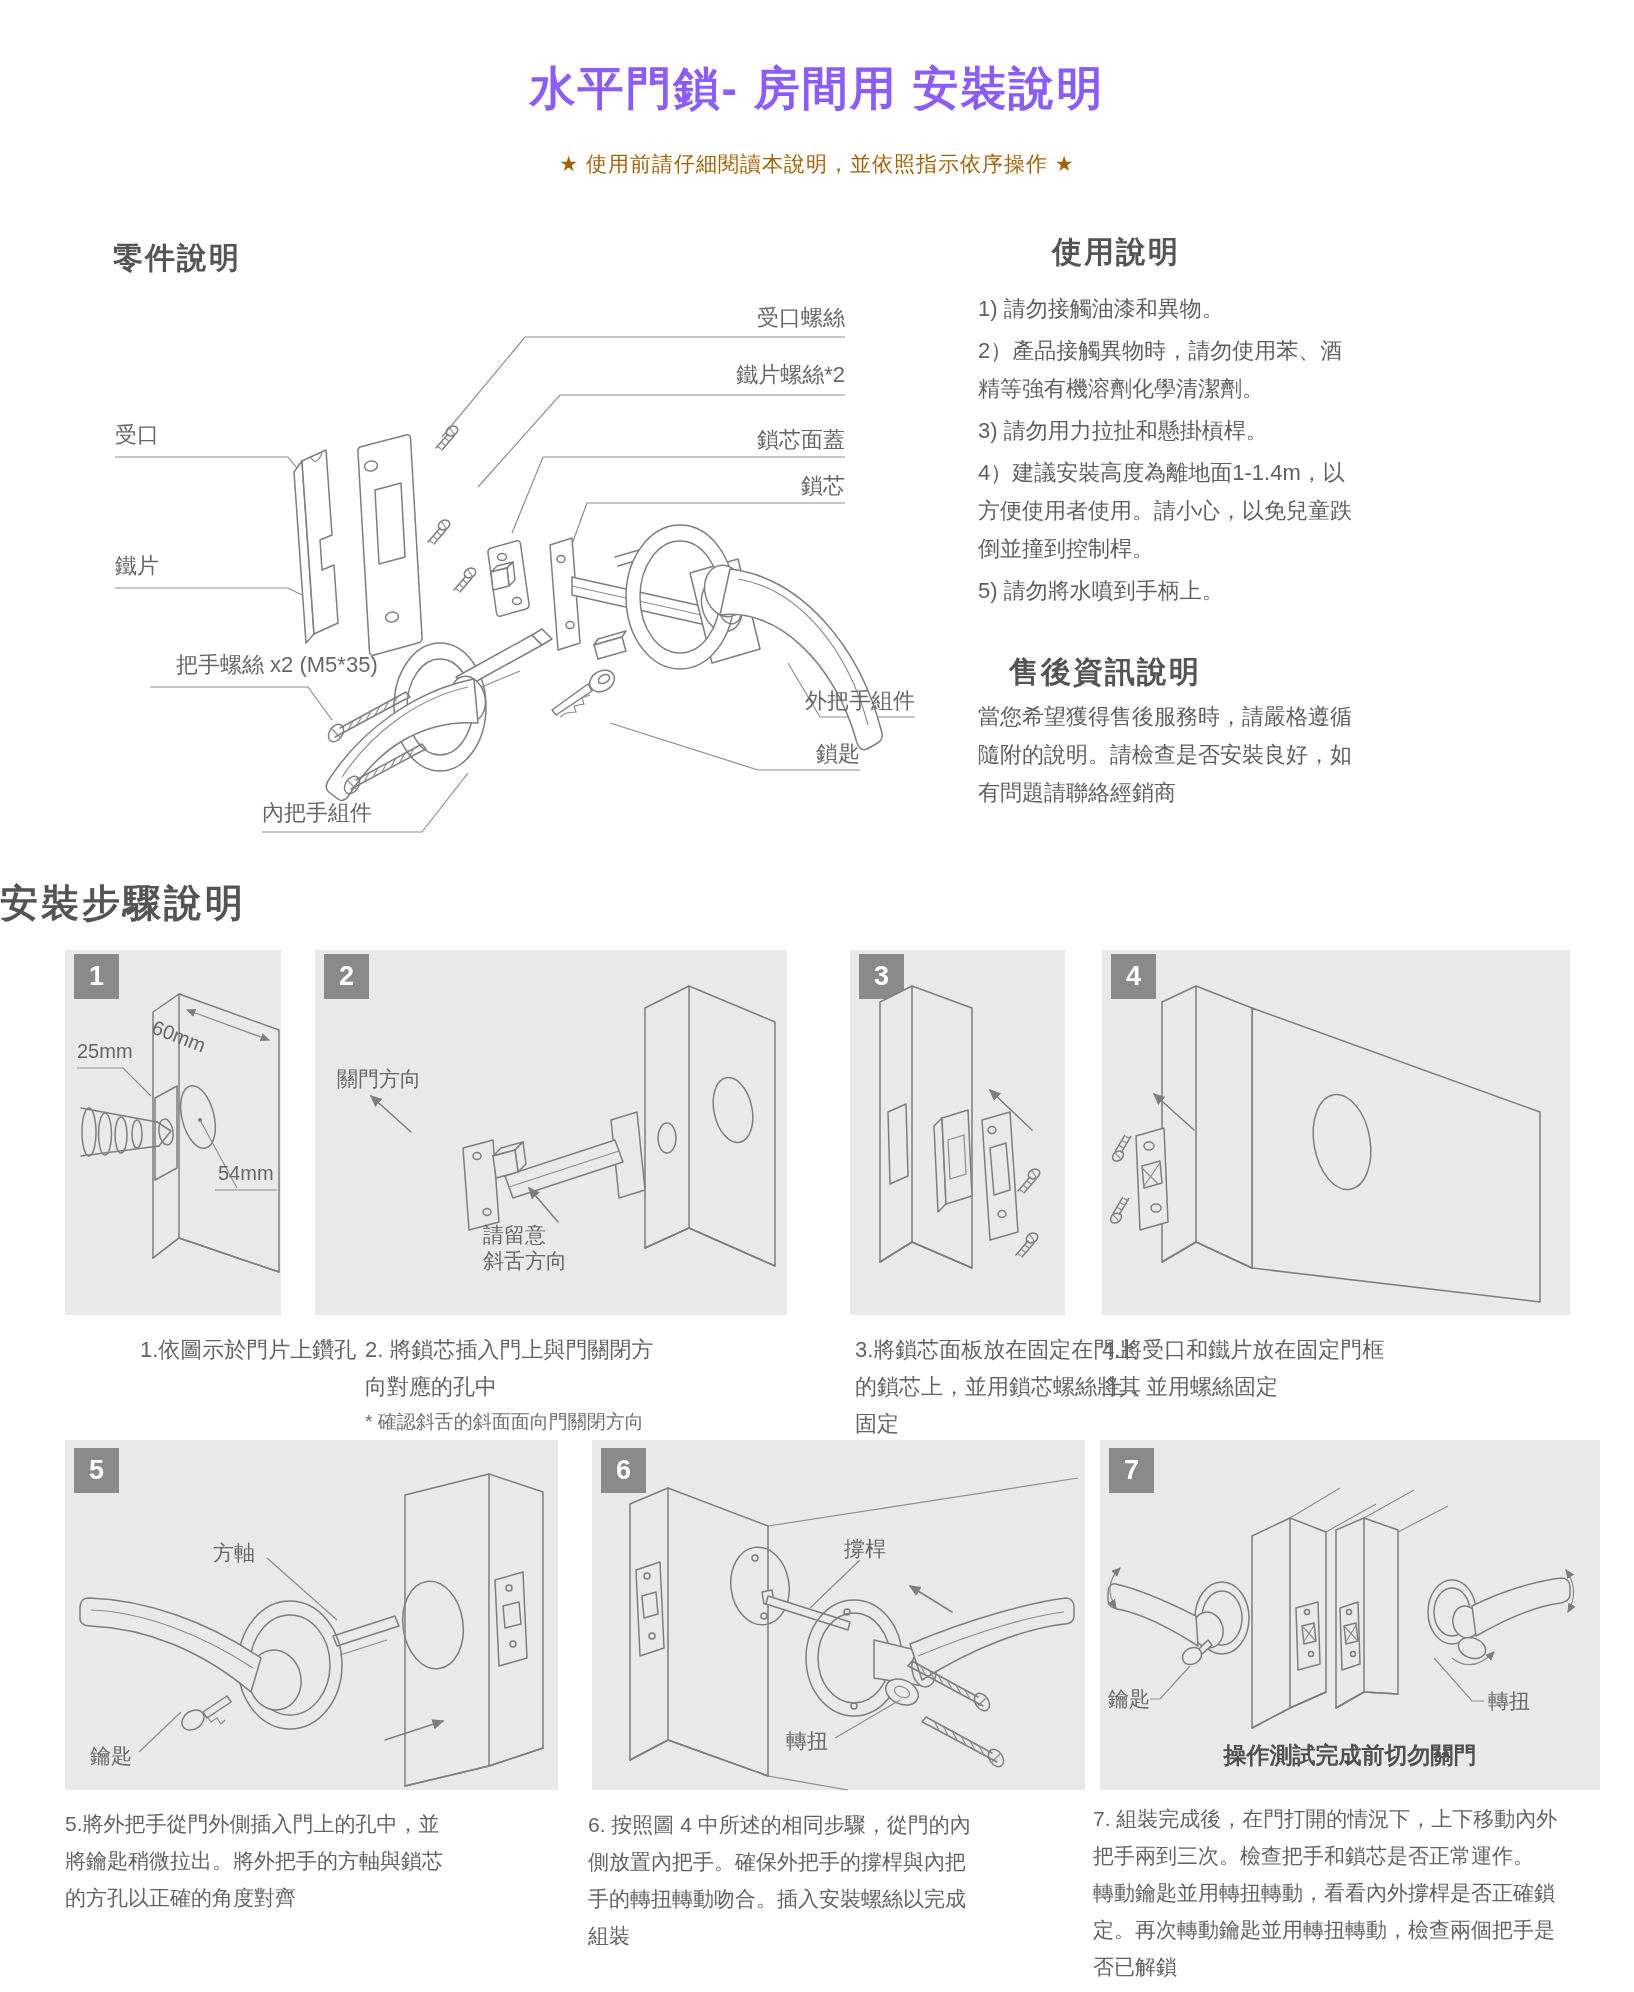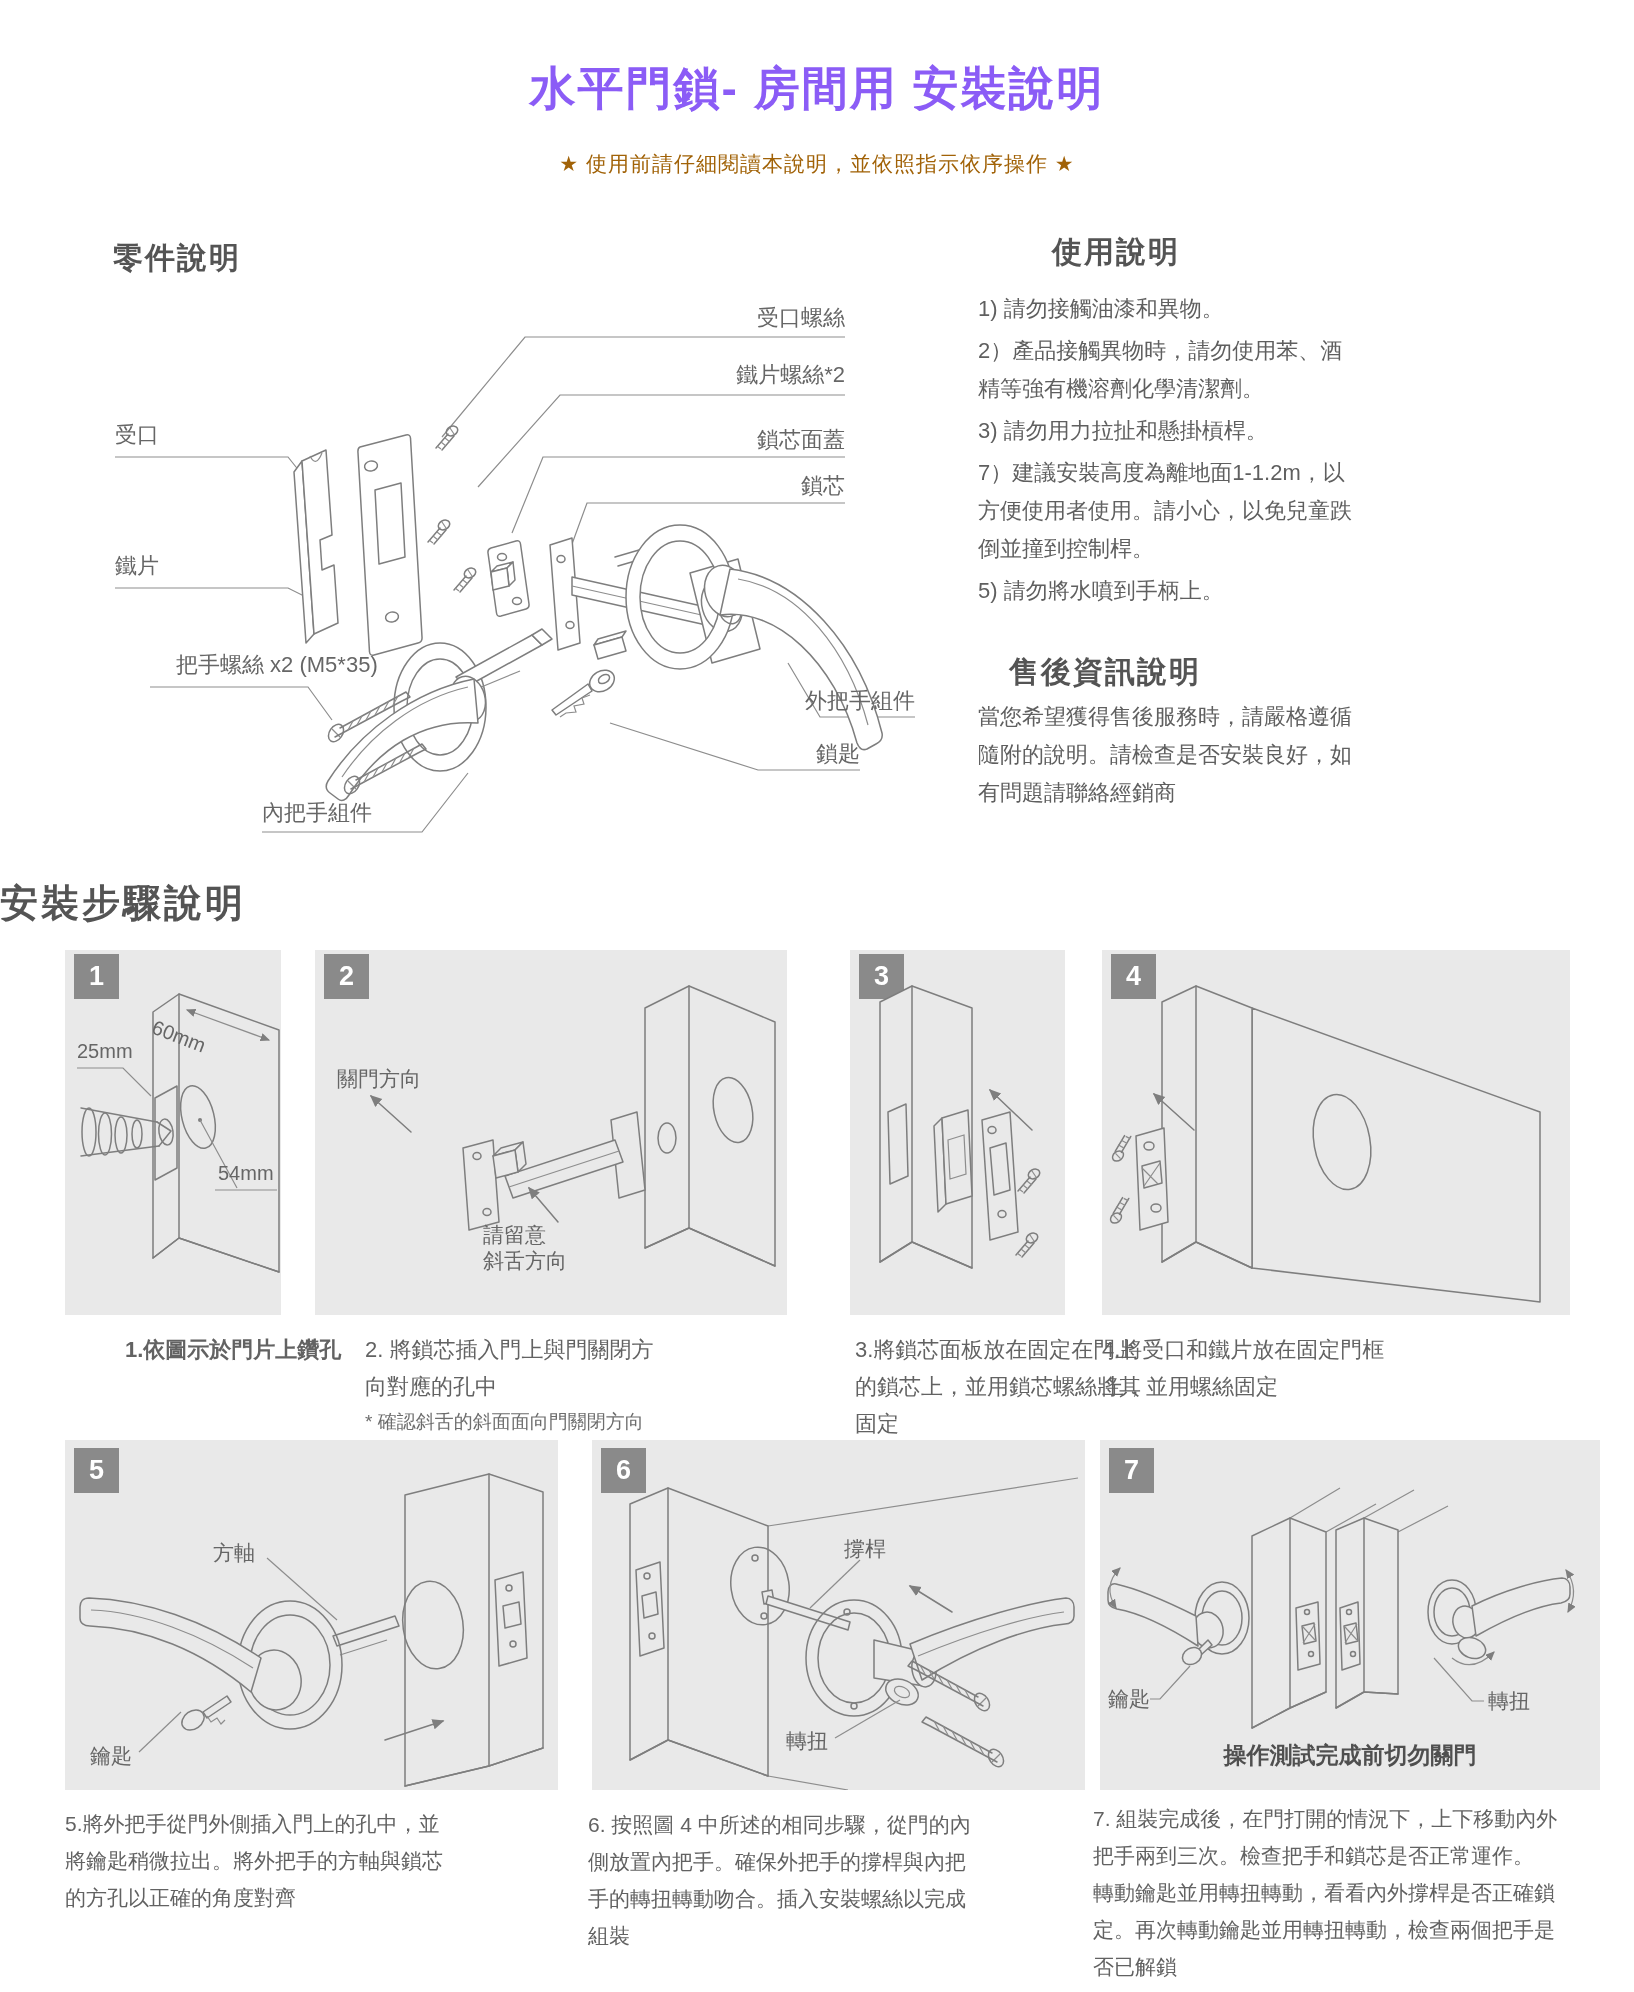--- a/index.html
+++ b/index.html
@@ -140,21 +140,21 @@
   <div class="plabel r" style="left:645px;top:425px;width:200px;">鎖芯面蓋</div>
   <div class="plabel r" style="left:645px;top:471px;width:200px;">鎖芯</div>
   <div class="plabel r" style="left:755px;top:686px;width:160px;">外把手組件</div>
   <div class="plabel r" style="left:760px;top:739px;width:100px;">鎖匙</div>
 
   <div class="abs h-sec" style="left:1052px;top:232px;">使用說明</div>
   <div class="abs coltext" style="left:978px;top:290px;width:380px;">
     <div class="usage-item">1) 請勿接觸油漆和異物。</div>
     <div class="usage-item">2）產品接觸異物時，請勿使用苯、酒精等強有機溶劑化學清潔劑。</div>
     <div class="usage-item">3) 請勿用力拉扯和懸掛槓桿。</div>
-    <div class="usage-item">7）建議安裝高度為離地面1-1.2m，以方便使用者使用。請小心，以免兒童跌倒並撞到控制桿。</div>
+    <div class="usage-item">4）建議安裝高度為離地面1-1.4m，以方便使用者使用。請小心，以免兒童跌倒並撞到控制桿。</div>
     <div class="usage-item">5) 請勿將水噴到手柄上。</div>
   </div>
 
   <div class="abs h-sec" style="left:1009px;top:652px;">售後資訊說明</div>
   <div class="abs coltext" style="left:978px;top:698px;width:380px;">當您希望獲得售後服務時，請嚴格遵循隨附的說明。請檢查是否安裝良好，如有問題請聯絡經銷商</div>
 
   <div class="abs h-steps" style="left:0;top:878px;">安裝步驟說明</div>
 
   <div class="panel" style="left:65px;top:950px;width:216px;height:365px;">
     <div class="badge">1</div>
@@ -172,21 +172,21 @@
       <ellipse class="s" cx="133" cy="167" rx="16" ry="32" transform="rotate(-14 133 167)"></ellipse>
       <circle cx="135" cy="170" r="2" fill="#7e7e7e" stroke="none"></circle>
       <path class="thin" d="M135,170 L172,238 M150,240 H212"></path>
       <path class="thin" d="M12,118 H58 L86,146"></path>
       <path class="thin" d="M122,60 L204,90" marker-start="url(#ahr)" marker-end="url(#ah)"></path>
     </svg>
     <div class="dim" style="left:12px;top:90px;">25mm</div>
     <div class="dim dim60" style="left:92px;top:66px;">60mm</div>
     <div class="dim" style="left:153px;top:212px;">54mm</div>
   </div>
-  <div class="caption" style="left:125px;top:1331px;font-weight:bold;">1.依圖示於門片上鑽孔</div>
+  <div class="caption" style="left:140px;top:1331px;">1.依圖示於門片上鑽孔</div>
 
   <div class="panel" style="left:315px;top:950px;width:472px;height:365px;">
     <div class="badge">2</div>
     <svg class="draw" width="472" height="365" viewBox="0 0 472 365">
       <path class="f" d="M330,58 L374,36 L460,72 L460,316 L374,278 L330,298 Z"></path>
       <path class="s" d="M374,36 L374,278 M330,298 L374,278 L460,316"></path>
       <ellipse class="s" cx="418" cy="160" rx="19" ry="33" transform="rotate(-12 418 160)"></ellipse>
       <ellipse class="s" cx="352" cy="188" rx="9" ry="15"></ellipse>
 
       <path class="f" d="M296,170 L322,162 L330,240 L304,248 Z"></path>

